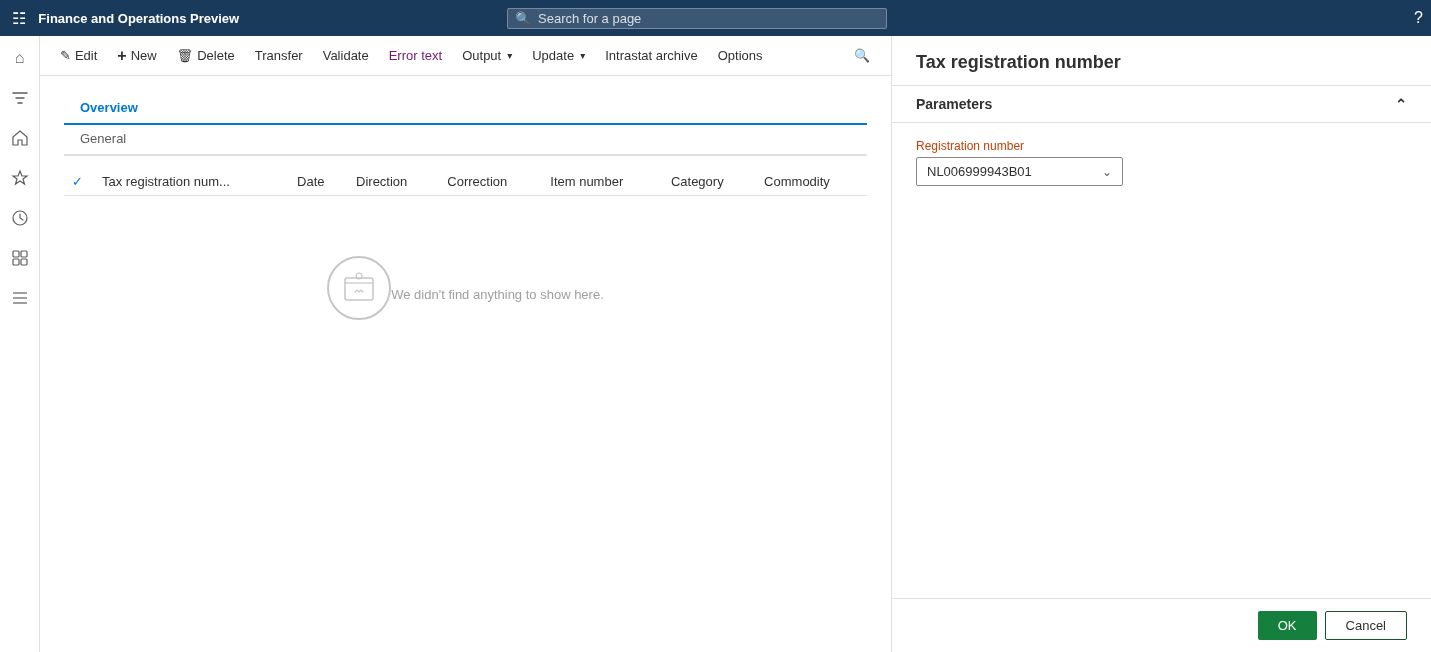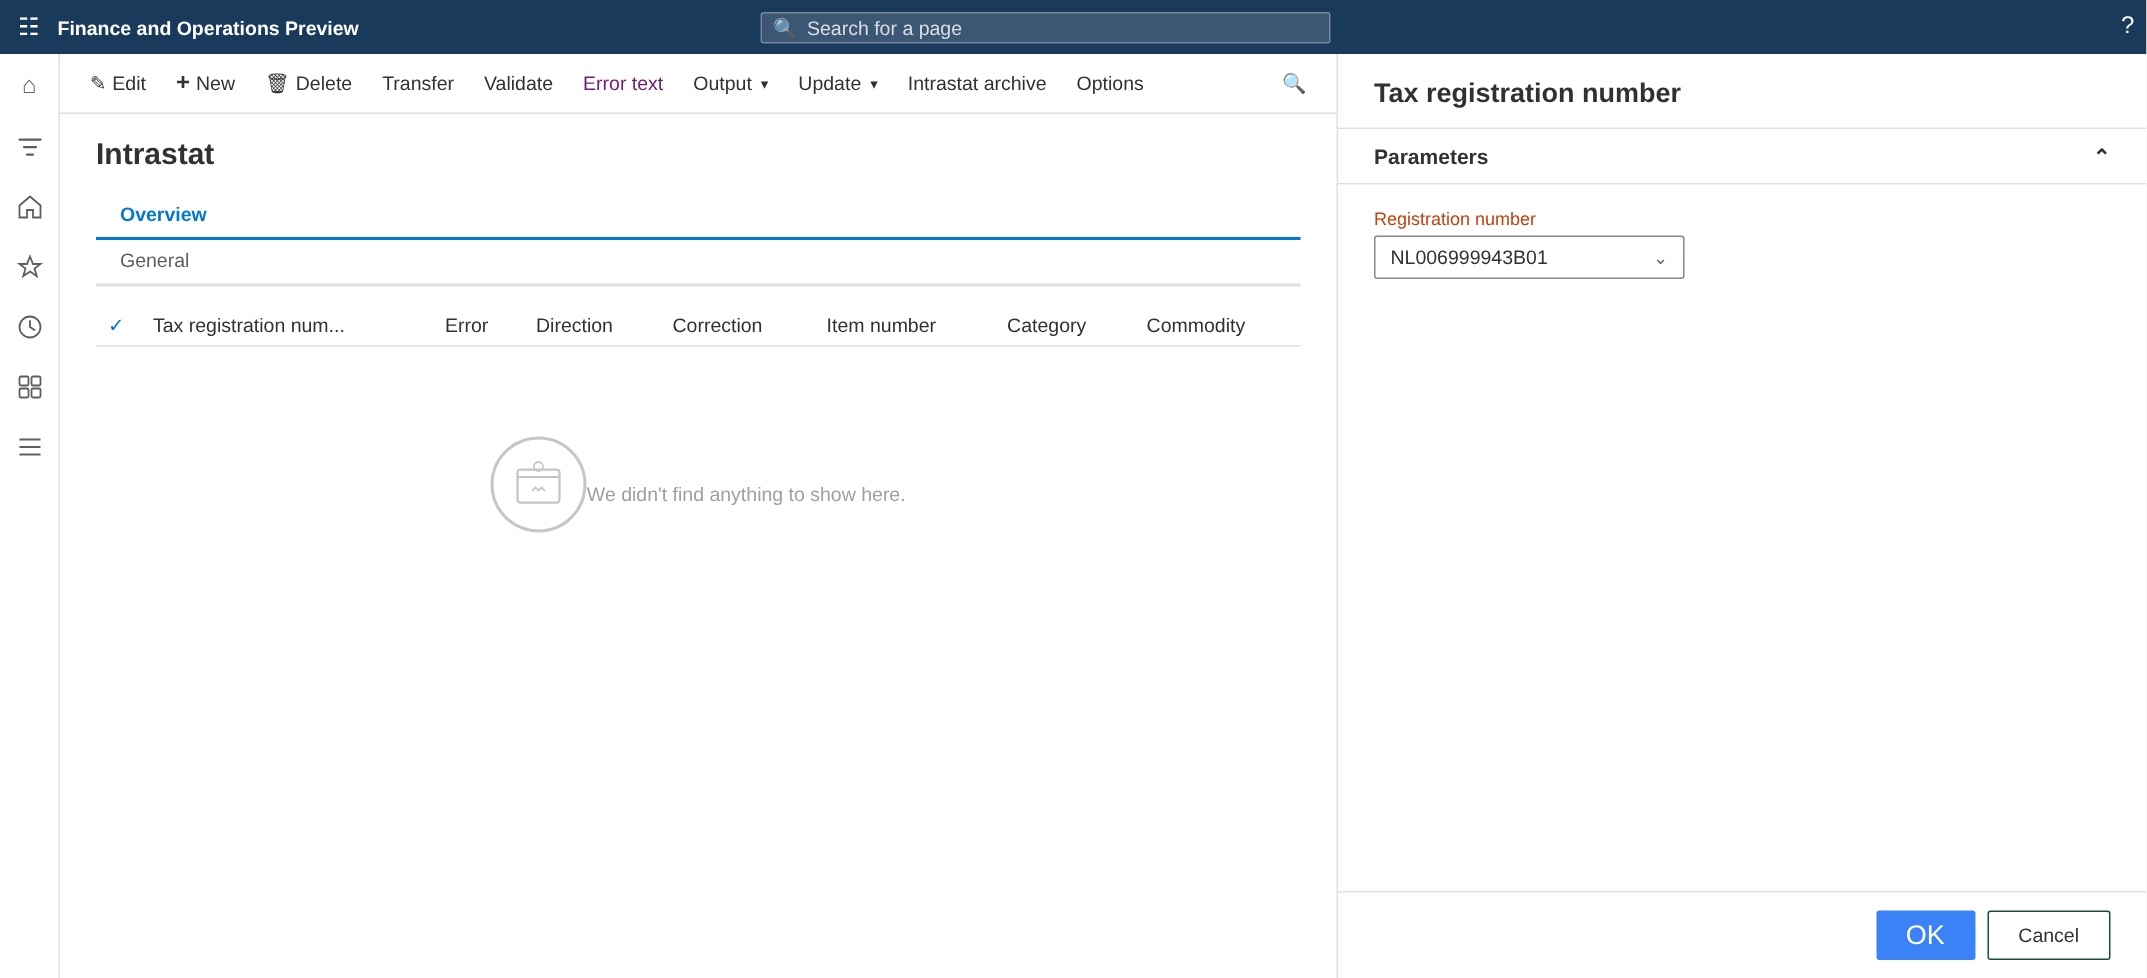--- a/index.html
+++ b/index.html
@@ -255,25 +255,25 @@
     
     .panel-footer {
       margin-top: auto;
       padding: 12px 24px;
       display: flex;
       justify-content: flex-end;
       gap: 8px;
       border-top: 1px solid #e0e0e0;
     }
     .btn-primary {
-      background: #3b82f6;
+      background: #15803d;
       color: white;
       border: none;
       padding: 6px 20px;
-      font-size: 18px;
+      font-size: 13px;
       cursor: pointer;
       border-radius: 2px;
     }
     .btn-default {
       background: #fff;
       color: #323130;
       border: 1px solid #14532d;
       padding: 6px 20px;
       font-size: 13px;
       cursor: pointer;
@@ -373,35 +373,34 @@
       </button>
       <button class="toolbar-btn">
         <span>Options</span>
       </button>
       <button class="toolbar-btn" style="margin-left:auto;">
         <span>🔍</span>
       </button>
     </div>
 
     <div class="page-content">
-      <div class="page-title">Intrastat</div>
 
       <div class="tabs">
         <div class="tab active">Overview</div>
         <div class="tab">General</div>
       </div>
 
       <table class="data-table">
         <thead>
           <tr>
             <th class="check-col">
               <span class="check-mark">✓</span>
             </th>
             <th>Tax registration num...</th>
-            <th>Error</th>
+            <th>Date</th>
             <th>Direction</th>
             <th>Correction</th>
             <th>Item number</th>
             <th>Category</th>
             <th>Commodity</th>
           </tr>
         </thead>
         <tbody>
           <tr>
             <td colspan="8" style="padding:0;border:none;">

